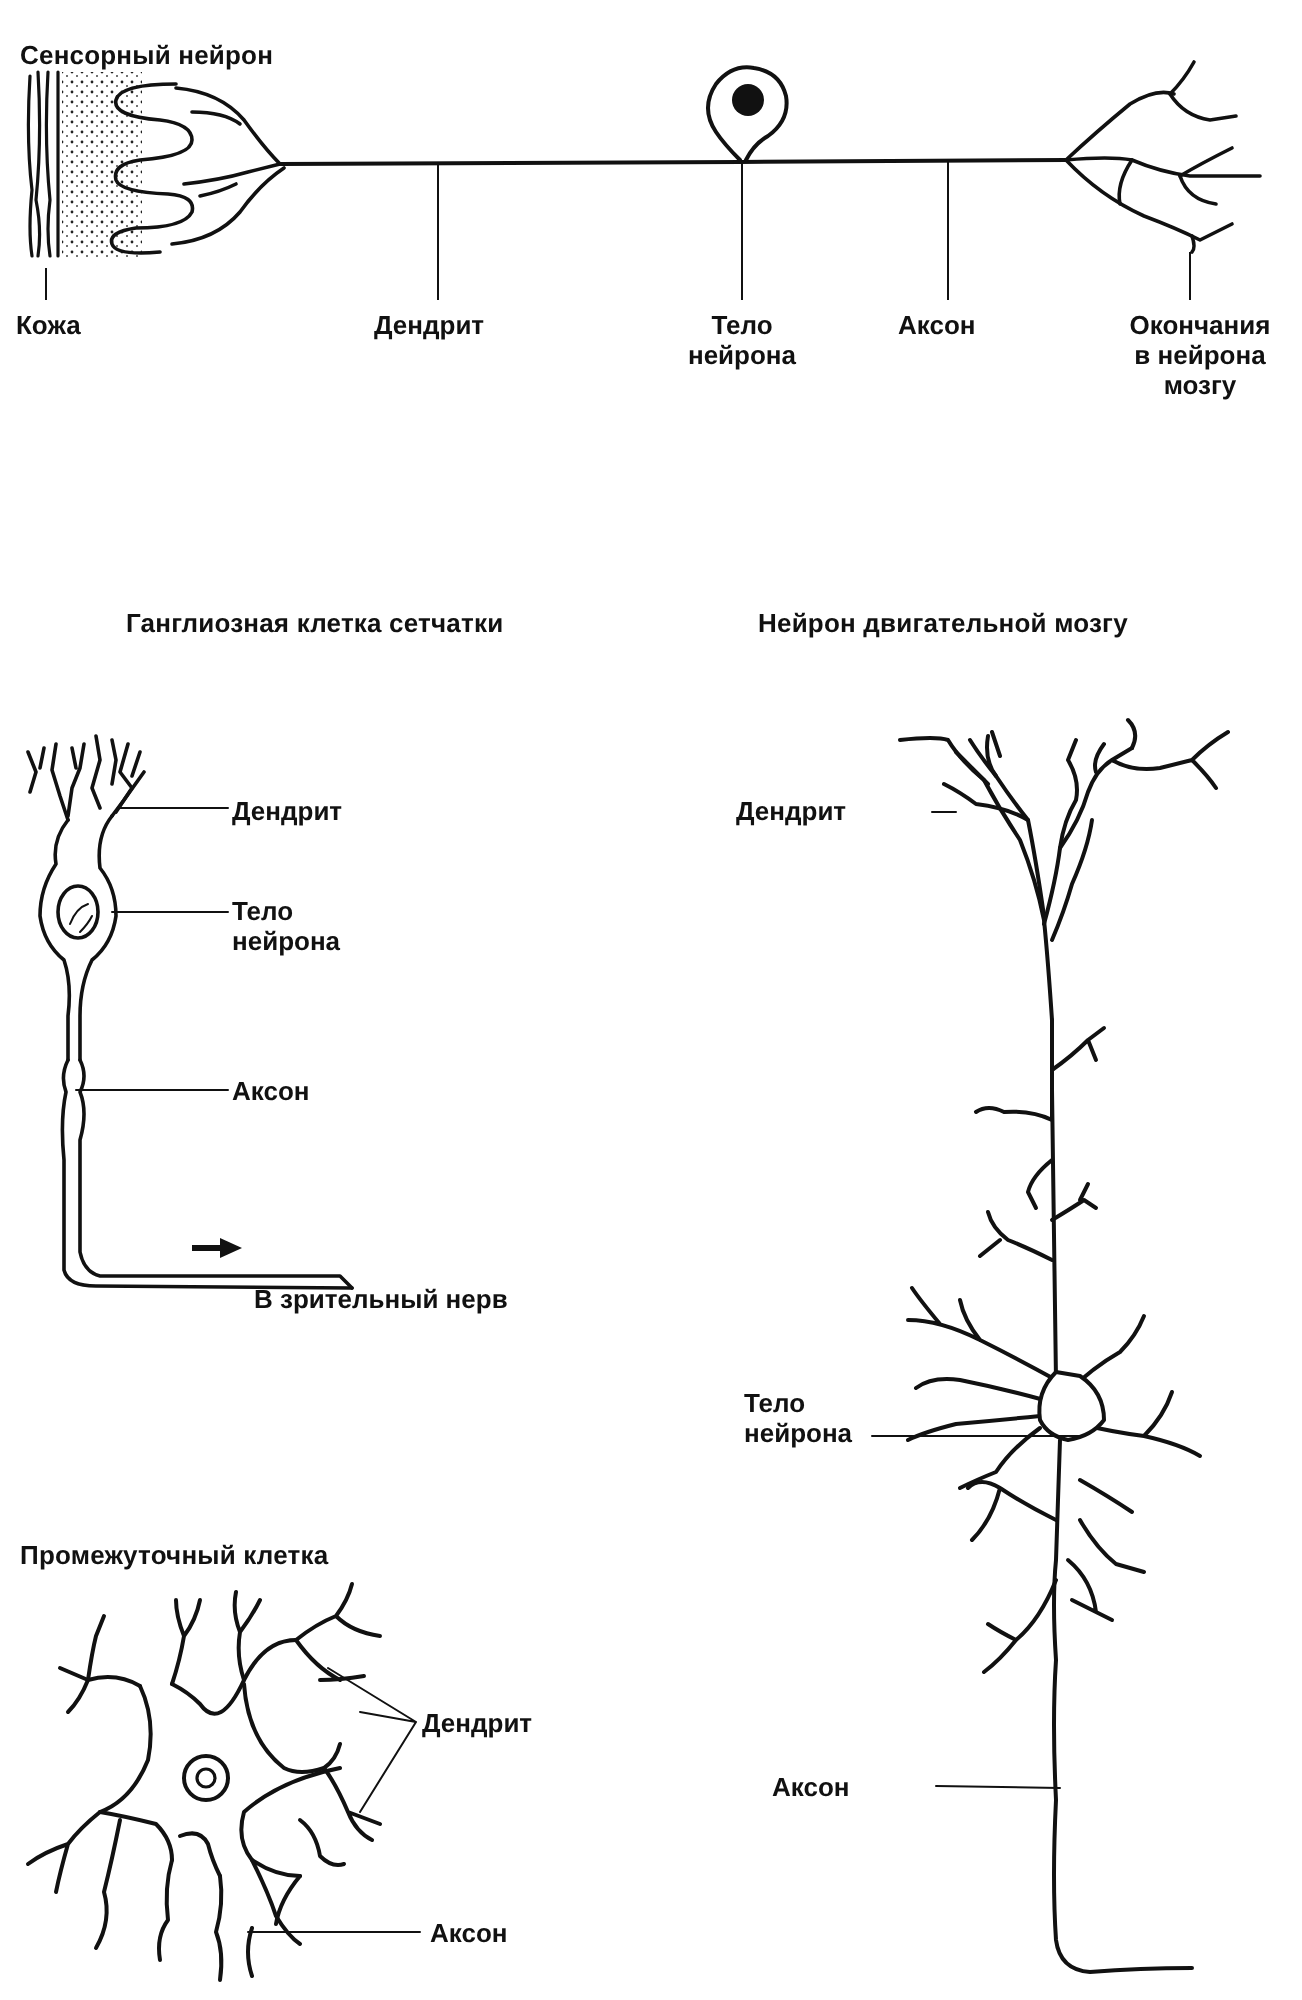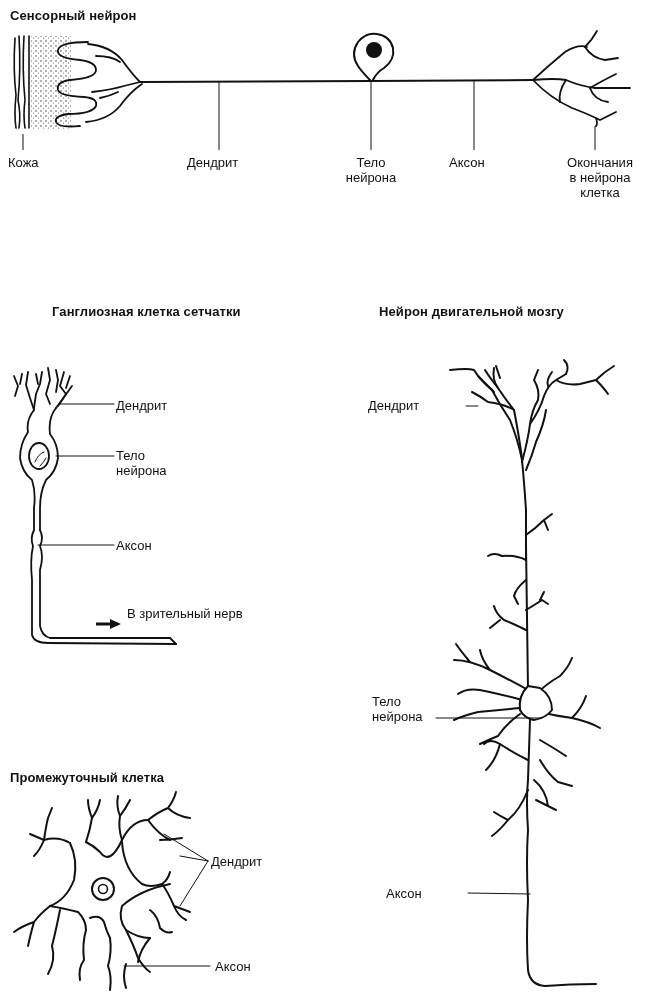--- a/index.html
+++ b/index.html
@@ -1,18 +1,18 @@
 <!DOCTYPE html>
 <html><head>
 <meta charset="utf-8">
 <style>
   html, body { margin:0; padding:0; background:#ffffff; }
   body { width:651px; height:1000px; position:relative; overflow:hidden; font-family:"Liberation Sans", sans-serif; color:#111; }
   .title { position:absolute; font-weight:bold; font-size:13px; white-space:nowrap; letter-spacing:0.1px; }
-  .label { position:absolute; font-size:13px; white-space:nowrap; line-height:15px; }
+  .label { position:absolute; font-size:13px; white-space:nowrap; line-height:15px;font-weight:bold; }
   .center { text-align:center; }
   svg.art { position:absolute; left:0; top:0; }
   .stroke { fill:none; stroke:#111; stroke-linecap:round; stroke-linejoin:round; }
 </style>
 </head>
 <body>
 
 <svg class="art" width="651" height="1000" viewBox="0 0 651 1000">
   <defs>
     <pattern id="dots" width="5" height="5" patternUnits="userSpaceOnUse">
@@ -155,42 +155,42 @@
     <path d="M60 910 Q56 930 52 946 Q56 960 48 974"></path>
     <path d="M86 930 Q82 944 84 960 Q78 968 80 980"></path>
     <path d="M110 938 Q112 952 108 966 Q112 976 110 990"></path>
     <path d="M126 930 Q134 946 138 958 Q144 968 150 972"></path>
     <path d="M150 938 Q140 950 138 962 M126 964 Q122 976 126 988"></path>
 
     <path d="M164 834 L208 861 M180 856 L208 861 M180 906 L208 861 M124 966 L210 966" stroke-width="1"></path>
   </g>
 </svg>
 
-<div class="title" style="left:10px; top:8px;">Сенсорный нейрон</div>
+<div class="title" style="left:10px; top:20px;">Сенсорный нейрон</div>
 <div class="label" style="left:8px; top:155px;">Кожа</div>
 <div class="label" style="left:187px; top:155px;">Дендрит</div>
 <div class="label center" style="left:336px; top:155px; width:70px;">
   <div>Тело</div>
   <div>нейрона</div>
 </div>
 <div class="label" style="left:449px; top:155px;">Аксон</div>
 <div class="label center" style="left:556px; top:155px; width:88px;">
   <div>Окончания</div>
   <div>в нейрона</div>
-  <div>клетка</div>
-</div>
-
-<div class="title" style="left:12px; top:304px;padding-left:40px;">Ганглиозная клетка сетчатки</div>
+  <div>мозгу</div>
+</div>
+
+<div class="title" style="left:23px; top:304px;padding-left:40px;">Ганглиозная клетка сетчатки</div>
 <div class="label" style="left:116px; top:398px;">Дендрит</div>
 <div class="label" style="left:116px; top:448px;">
   <div>Тело</div>
   <div>нейрона</div>
 </div>
 <div class="label" style="left:116px; top:538px;">Аксон</div>
-<div class="label" style="left:127px; top:606px;">В зрительный нерв</div>
+<div class="label" style="left:127px; top:642px;">В зрительный нерв</div>
 
 <div class="title" style="left:379px; top:304px;">Нейрон двигательной мозгу</div>
 <div class="label" style="left:368px; top:398px;">Дендрит</div>
 <div class="label" style="left:372px; top:694px;">
   <div>Тело</div>
   <div>нейрона</div>
 </div>
 <div class="label" style="left:386px; top:886px;">Аксон</div>
 
 <div class="title" style="left:10px; top:770px;">Промежуточный клетка</div>

